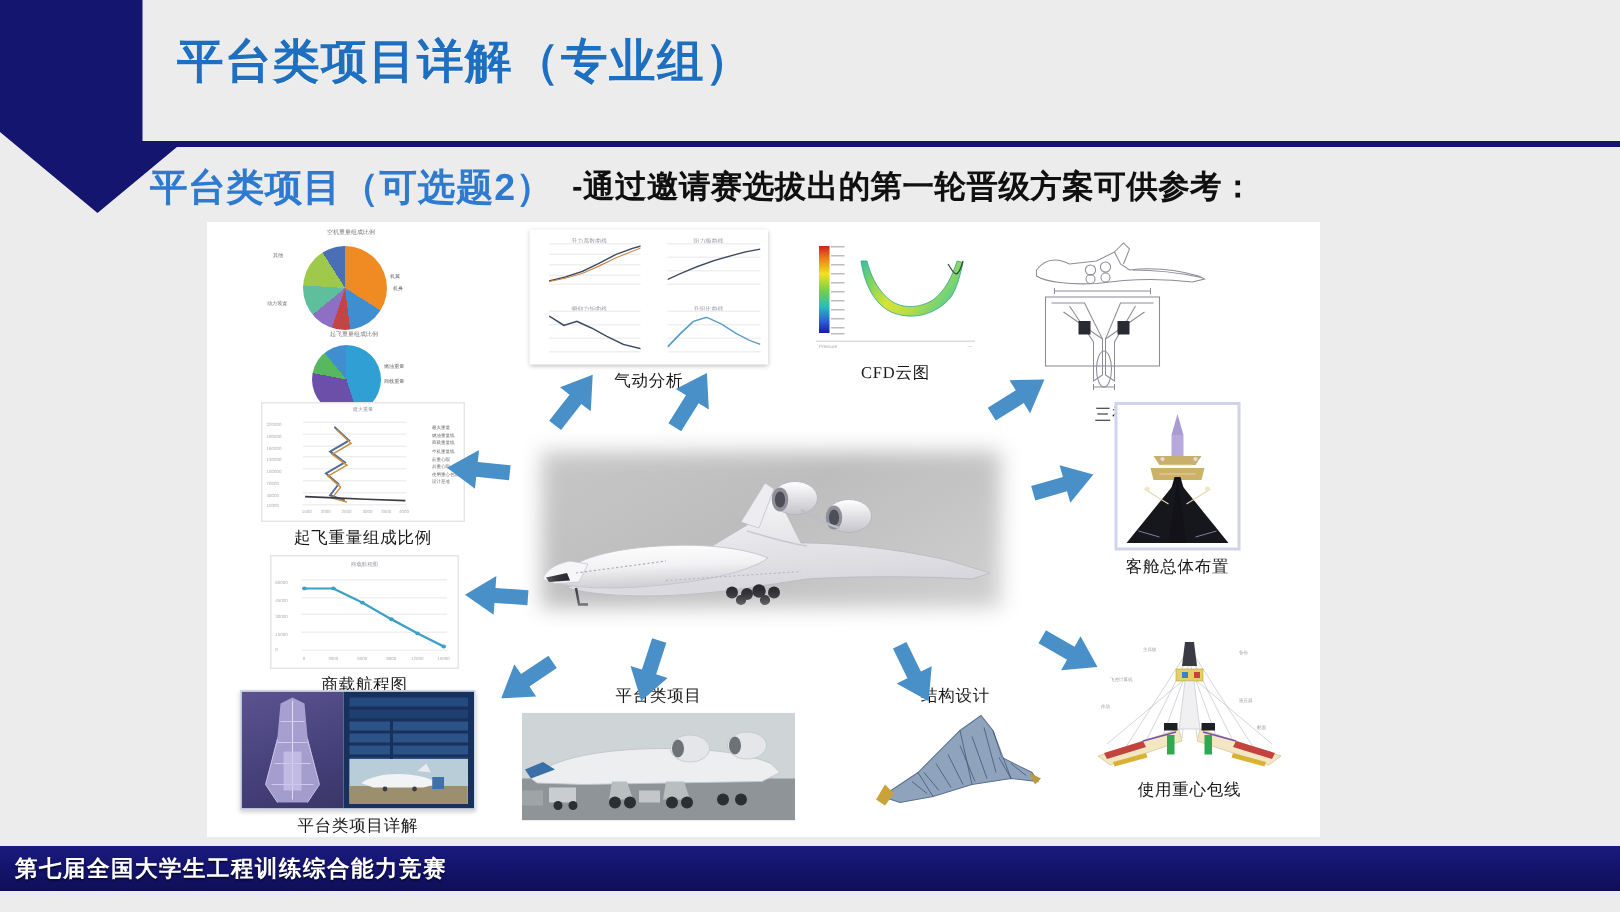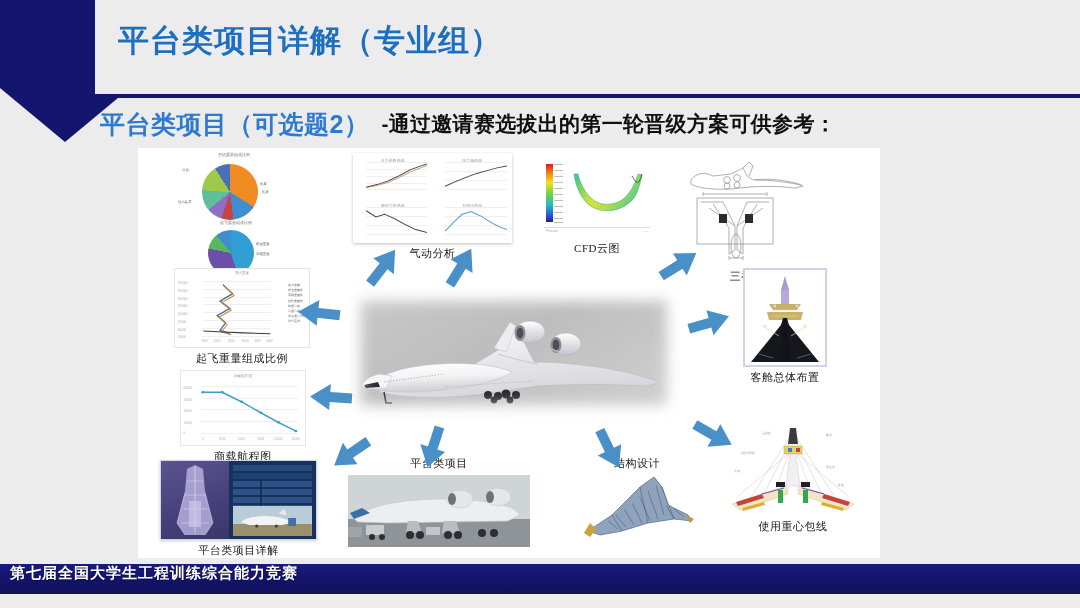--- a/index.html
+++ b/index.html
@@ -145,21 +145,21 @@
   .fcs{width:150px;height:92px;background:#fff;position:relative;}
 
   
   .arrow{position:absolute;width:46px;height:30px;}
   .arrow svg{width:100%;height:100%;display:block;}
 
   
   .footer-bar{
     position:absolute;left:0;bottom:14px;width:100%;height:30px;
     background:linear-gradient(to bottom,#1b1b7e 0%,#14146f 45%,#0f0f57 100%);
-    display:flex;align-items:flex-start;
+    display:flex;align-items:center;
   }
   .footer-text{
     margin-left:10px;color:#fff;font-size:15px;font-weight:bold;
     font-family:"Liberation Serif","DejaVu Serif",serif;letter-spacing:1px;
     text-shadow:0 1px 1px rgba(0,0,0,.5);
   }
   .footer-pad{position:absolute;left:0;bottom:0;width:100%;height:14px;background:#ececec;}
 </style>
 </head>
 <body>

